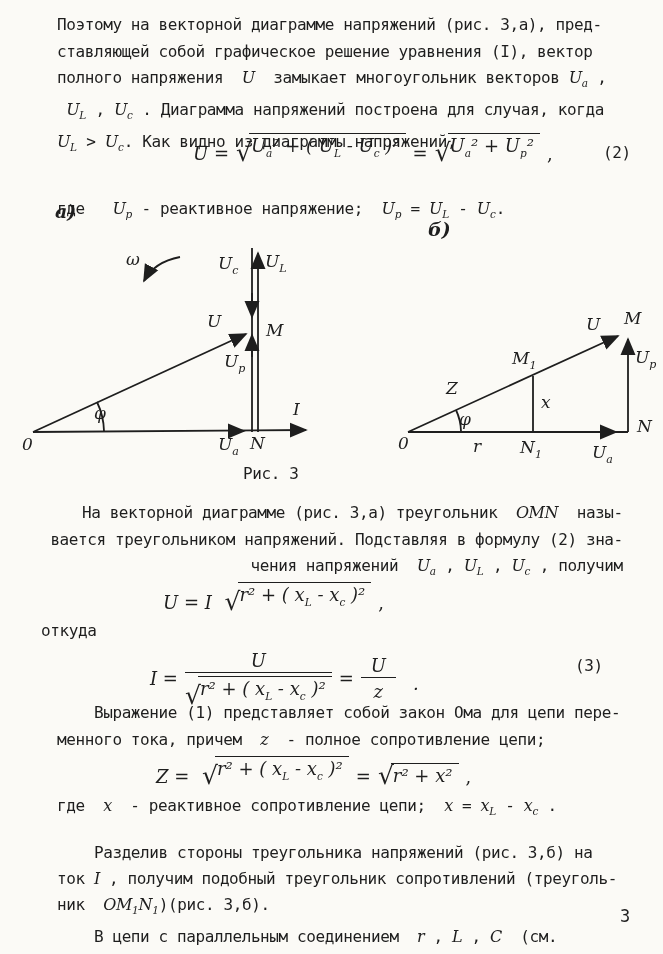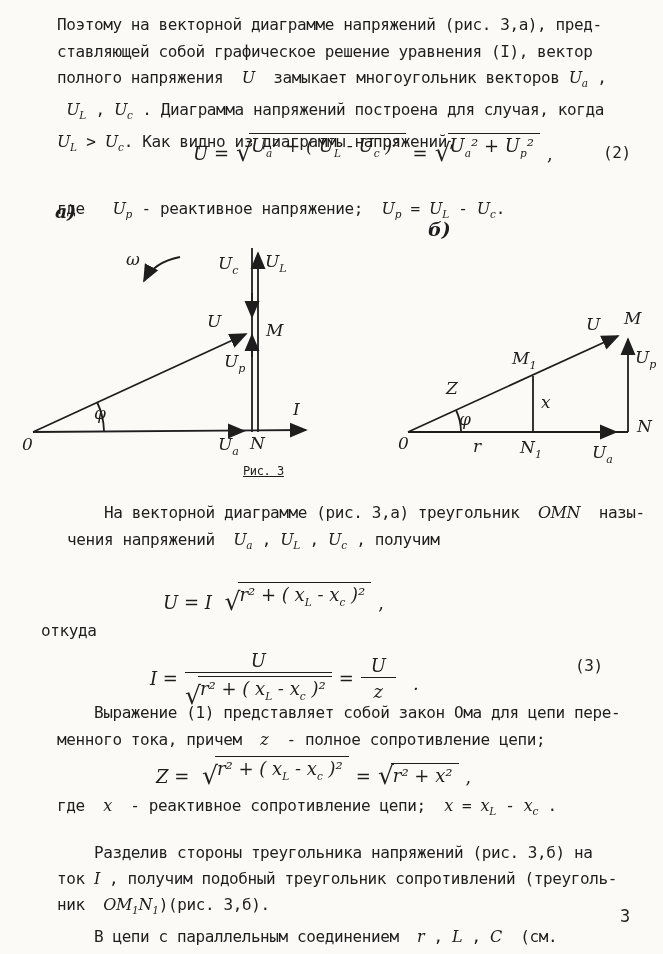--- a/index.html
+++ b/index.html
@@ -20,21 +20,21 @@
   }
   .sqrt{display:inline-flex; align-items:flex-end;}
   .rsym{font-style:normal; font-size:25px; line-height:22px;}
   .rbody{border-top:1.7px solid var(--ink); line-height:22px; padding:1px 6px 0 2px; margin-left:-3px;}
   .frac{display:inline-flex; flex-direction:column; align-items:center; transform:translateY(9px);}
   .frac .num{align-self:stretch; text-align:center; border-bottom:1.7px solid var(--ink); padding:0 10px 1px;}
   .frac .den{padding-top:3px;}
   .tail{align-self:flex-end; font-style:normal;}
   .eqnum{font-size:16px; letter-spacing:-0.4px;}
   .figlabel{font-family:"DejaVu Serif", serif; font-style:italic; font-weight:bold; font-size:19px;}
-  .caption{font-size:12px; letter-spacing:-0.4px;text-decoration:underline;}
+  .caption{font-size:16px; letter-spacing:-0.4px;}
   .pagenum{font-size:17px;}
   svg text{
     font-family:"DejaVu Serif", serif; font-style:italic; font-size:17px; fill:var(--ink);
   }
 </style>
 </head>
 <body>
 
 <div class="page">
 
@@ -105,21 +105,21 @@
       <text x="586" y="95">U</text>
       <text x="624" y="89">M</text>
       <text x="635" y="128"><tspan>U</tspan><tspan dy="5" font-size="11">p</tspan></text>
       <text x="637" y="197">N</text>
       <text x="592" y="223"><tspan>U</tspan><tspan dy="5" font-size="11">a</tspan></text>
     </g>
   </svg>
 
   <div class="abs caption" style="left:243px; top:464px;">Рис. 3</div>
 
-  <div class="abs txt" style="left:67px; top:500px;"><div>    На векторной диаграмме (рис. 3,а) треугольник  <i>OMN</i>  назы-</div><div>чения напряжений  <i>U<sub>a</sub></i> , <i>U<sub>L</sub></i> , <i>U<sub>c</sub></i> , получим</div></div>
+  <div class="abs txt" style="left:45px; top:500px;text-align:right;"><div>    На векторной диаграмме (рис. 3,а) треугольник  <i>OMN</i>  назы-</div><div>вается треугольником напряжений. Подставляя в формулу (2) зна-</div><div>чения напряжений  <i>U<sub>a</sub></i> , <i>U<sub>L</sub></i> , <i>U<sub>c</sub></i> , получим</div></div>
 
   <div class="abs math" style="left:163px; top:582px;">
     <span><i>U</i> = <i>I</i> </span>
     <span class="sqrt"><span class="rsym">√</span><span class="rbody"><i>r</i>² + ( <i>x<sub>L</sub></i> - <i>x<sub>c</sub></i> )²</span></span>
     <span class="tail">,</span>
   </div>
 
   <div class="abs txt" style="left:41px; top:618px;">откуда</div>
 
   <div class="abs math" style="left:150px; top:641px; align-items:center;">

